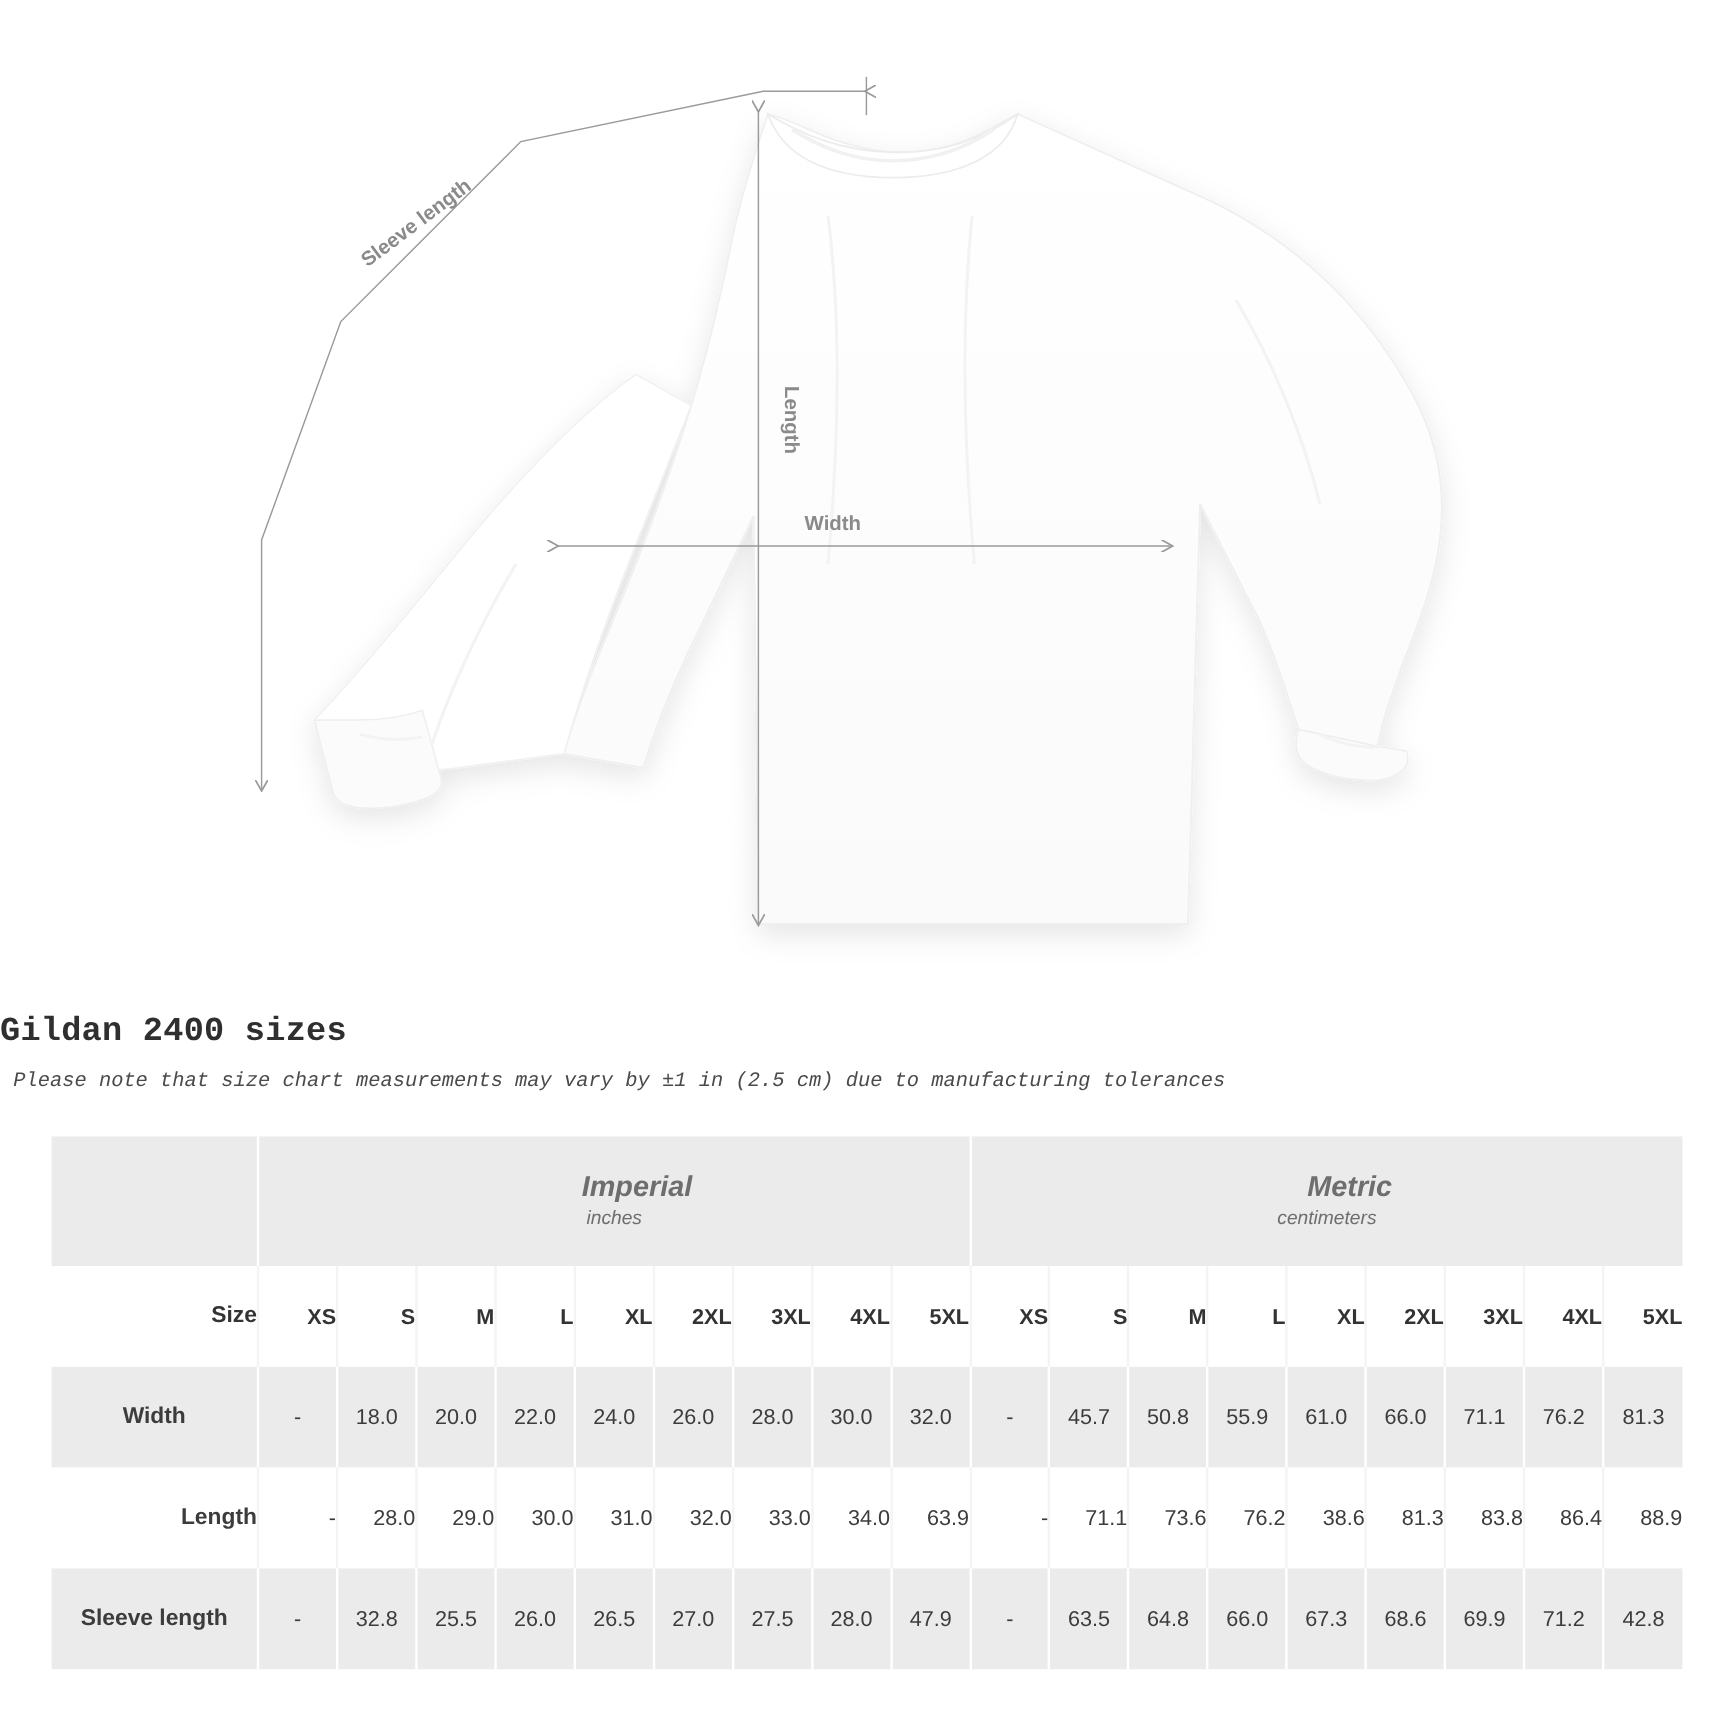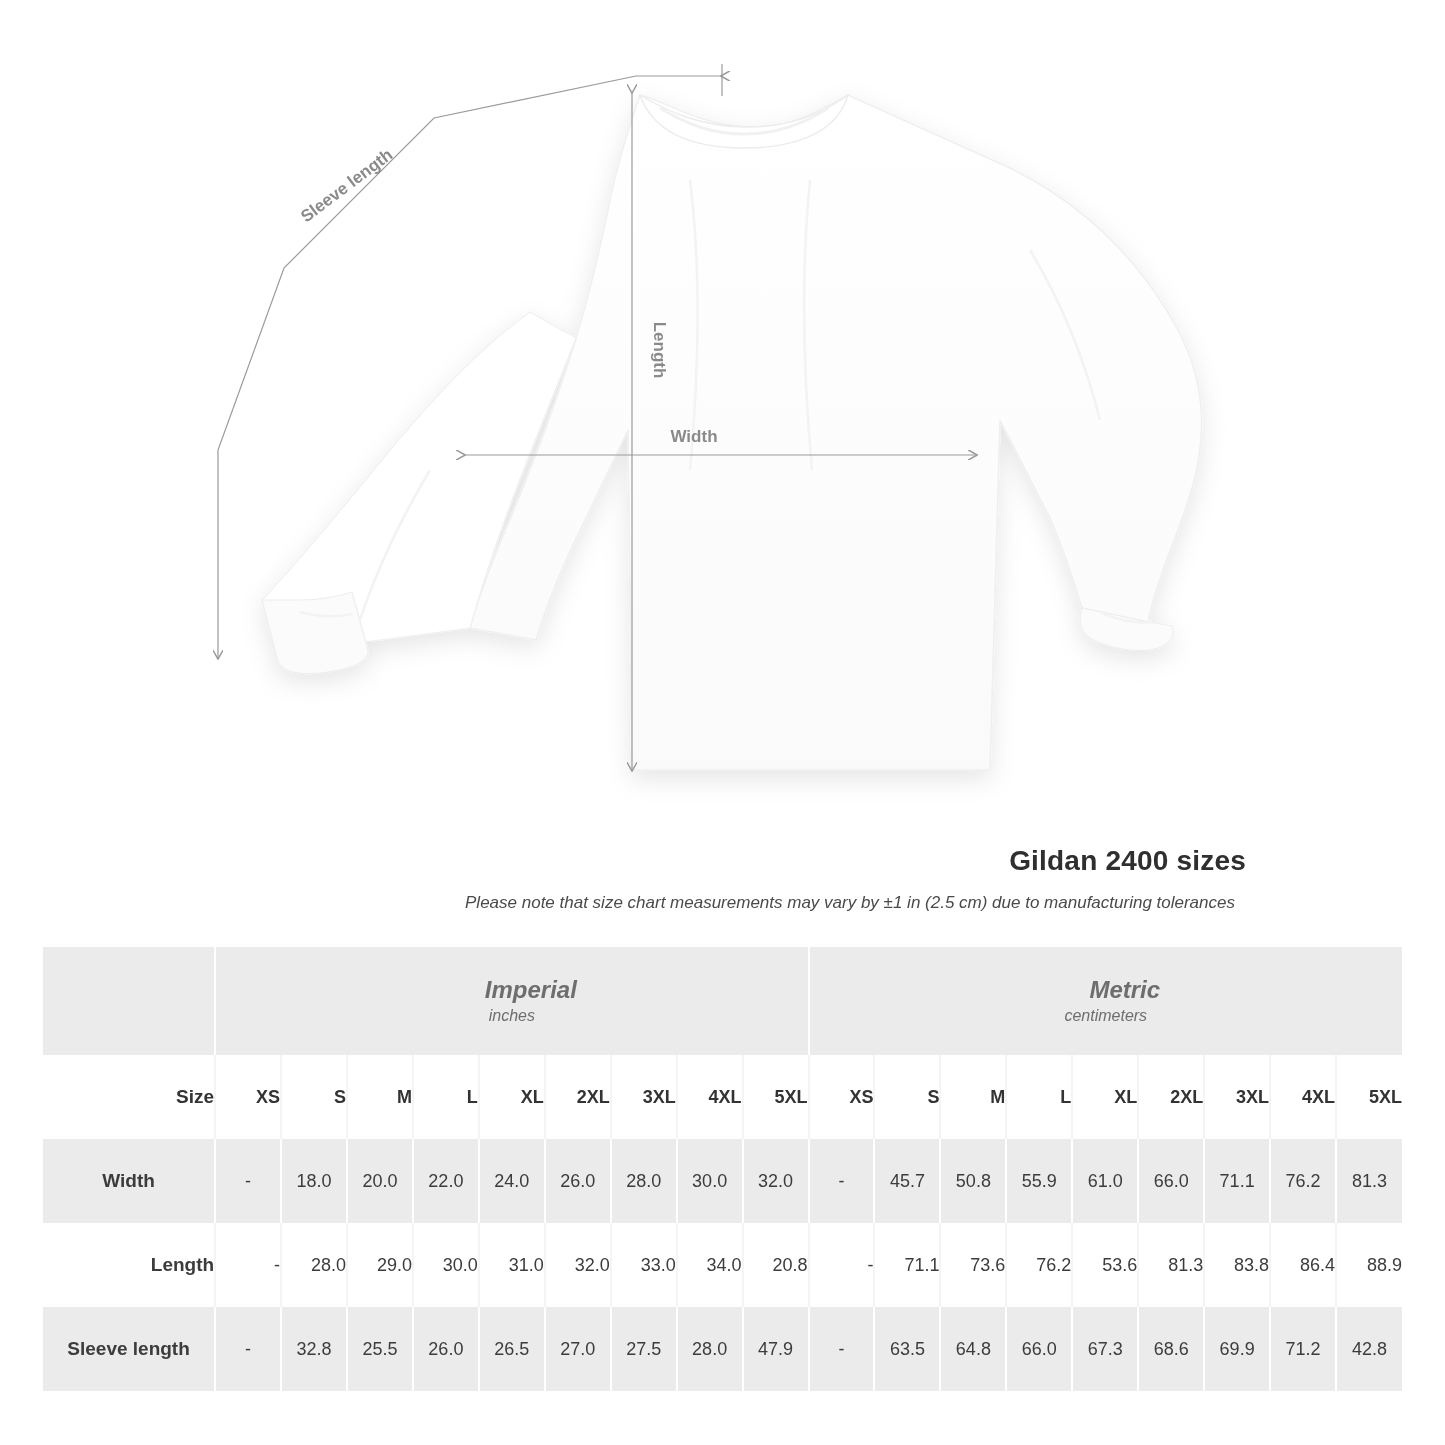--- a/index.html
+++ b/index.html
@@ -27,21 +27,22 @@
   #illustration svg {
     display: block;
   }
 
   
   #title-block {
     position: absolute;
     top: 845px;
     left: 0;
     width: 1246px;
-    text-align: right;
+    text-align: left;
+    font-family: Liberation Mono, monospace;
   }
   #chart-title {
     font-size: 28px;
     font-weight: bold;
     color: #2f2f2f;
     margin: 0 0 16px 0;
     letter-spacing: 0.2px;
   }
   #chart-note {
     font-size: 17px;
@@ -294,26 +295,26 @@
       <tr class="data-row plain">
         <td class="rowlabel">Length</td>
         <td>-</td>
         <td>28.0</td>
         <td>29.0</td>
         <td>30.0</td>
         <td>31.0</td>
         <td>32.0</td>
         <td>33.0</td>
         <td>34.0</td>
-        <td>20.8</td>
+        <td>63.9</td>
         <td>-</td>
         <td>71.1</td>
         <td>73.6</td>
         <td>76.2</td>
-        <td>53.6</td>
+        <td>38.6</td>
         <td>81.3</td>
         <td>83.8</td>
         <td>86.4</td>
         <td>88.9</td>
       </tr>
 
       <tr class="data-row shade">
         <td class="rowlabel">Sleeve length</td>
         <td>-</td>
         <td>32.8</td>

